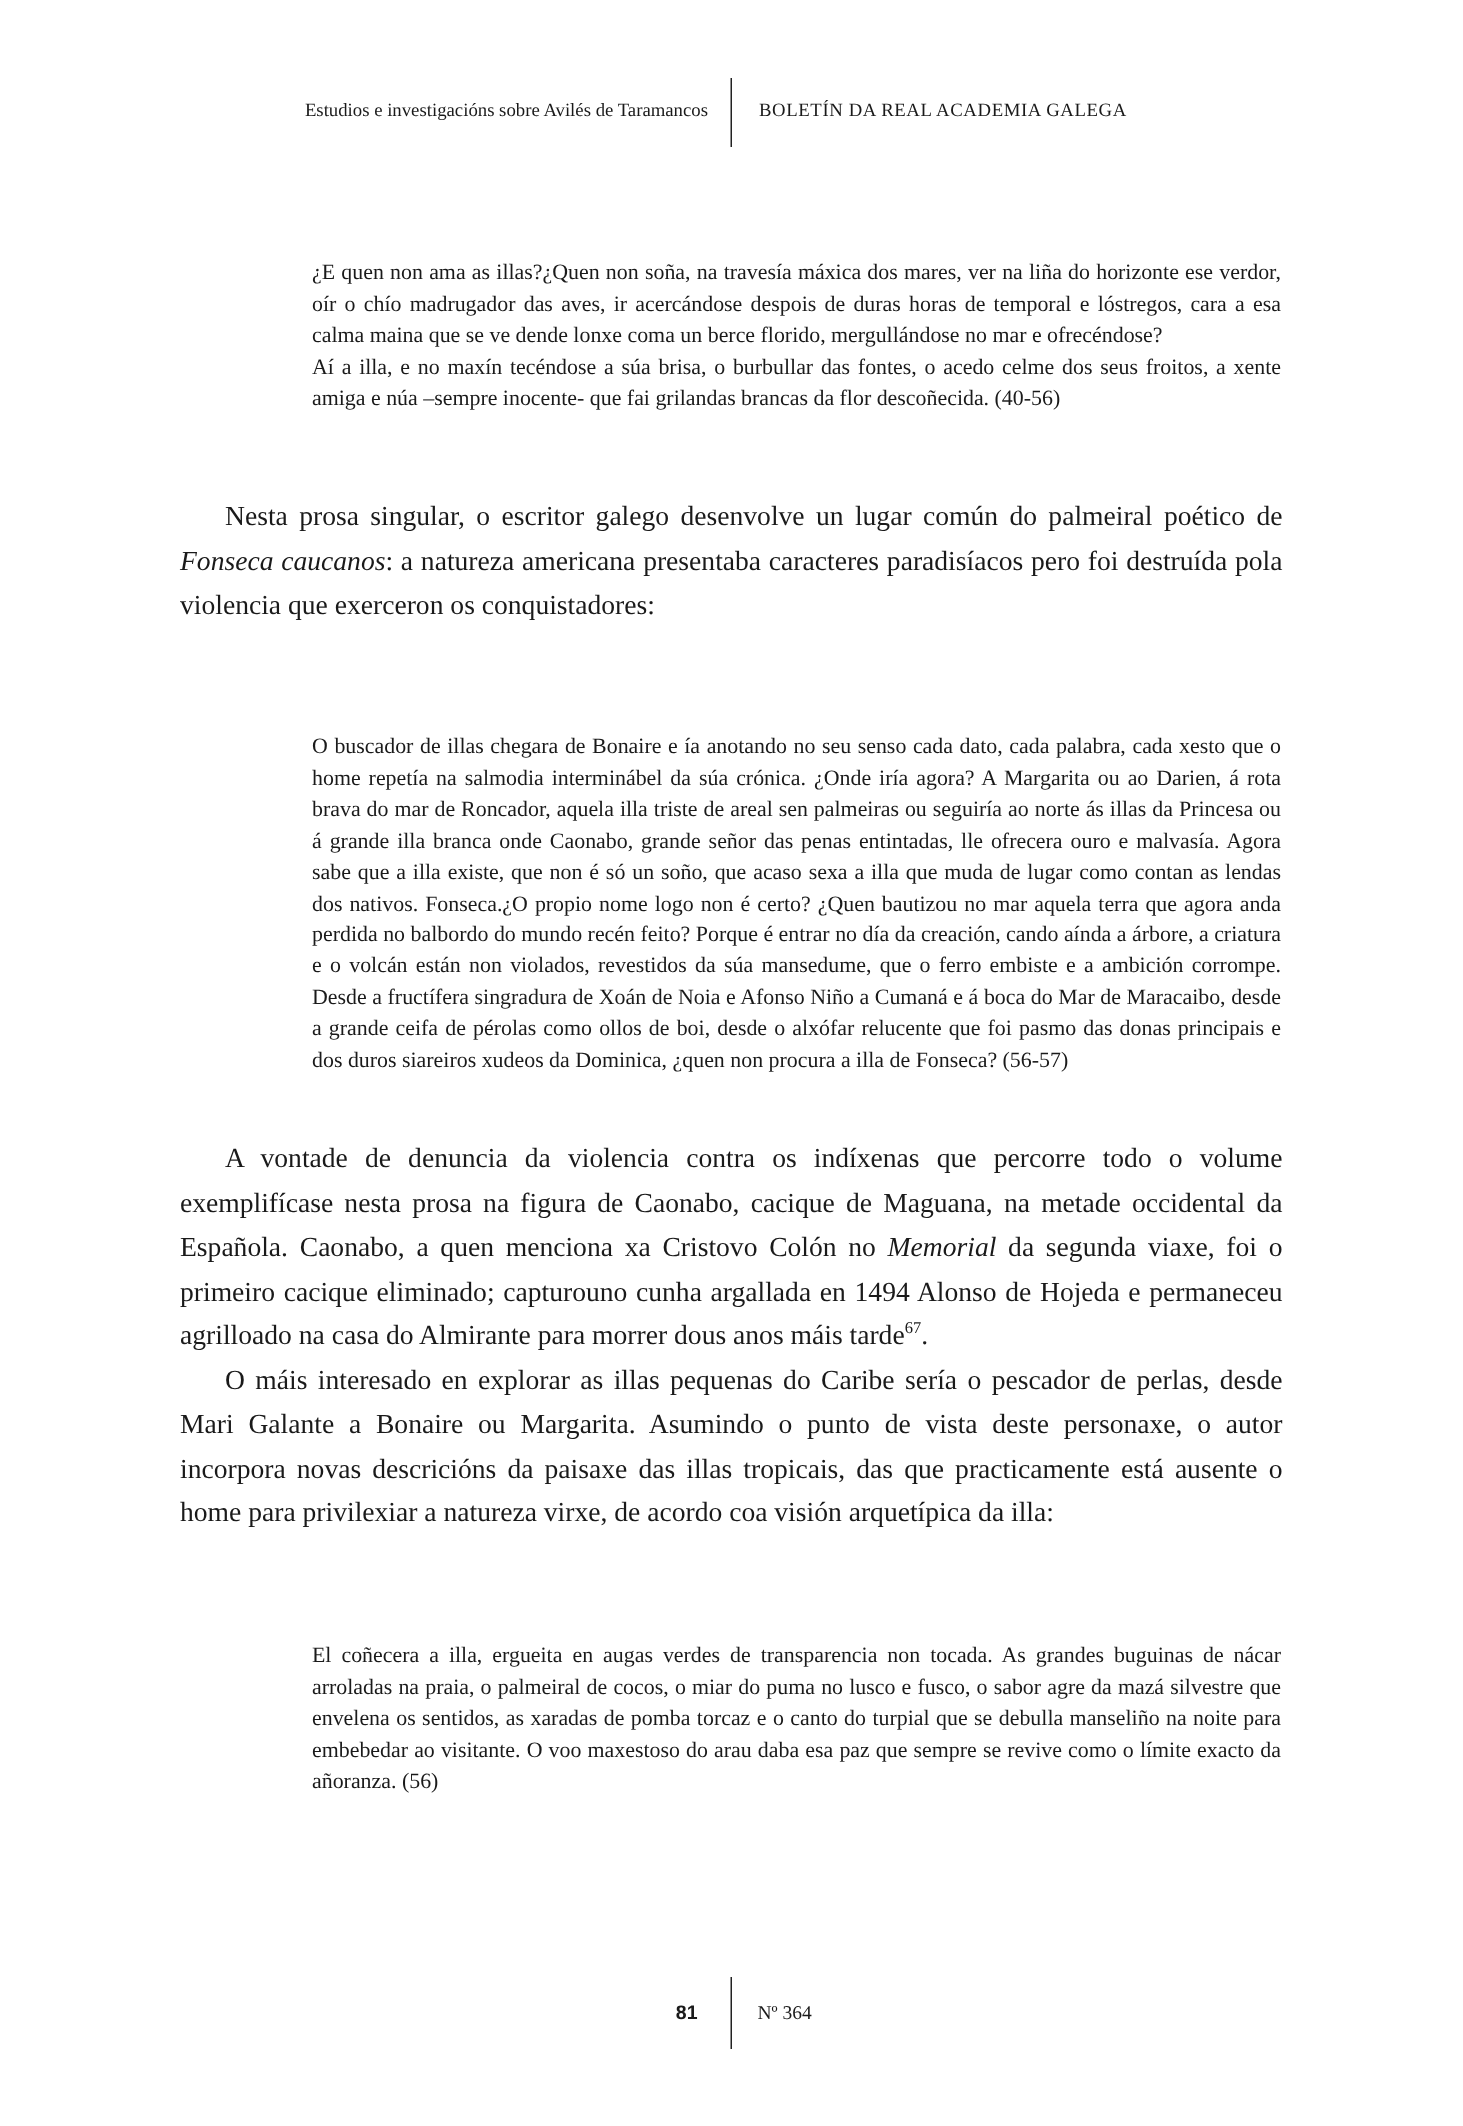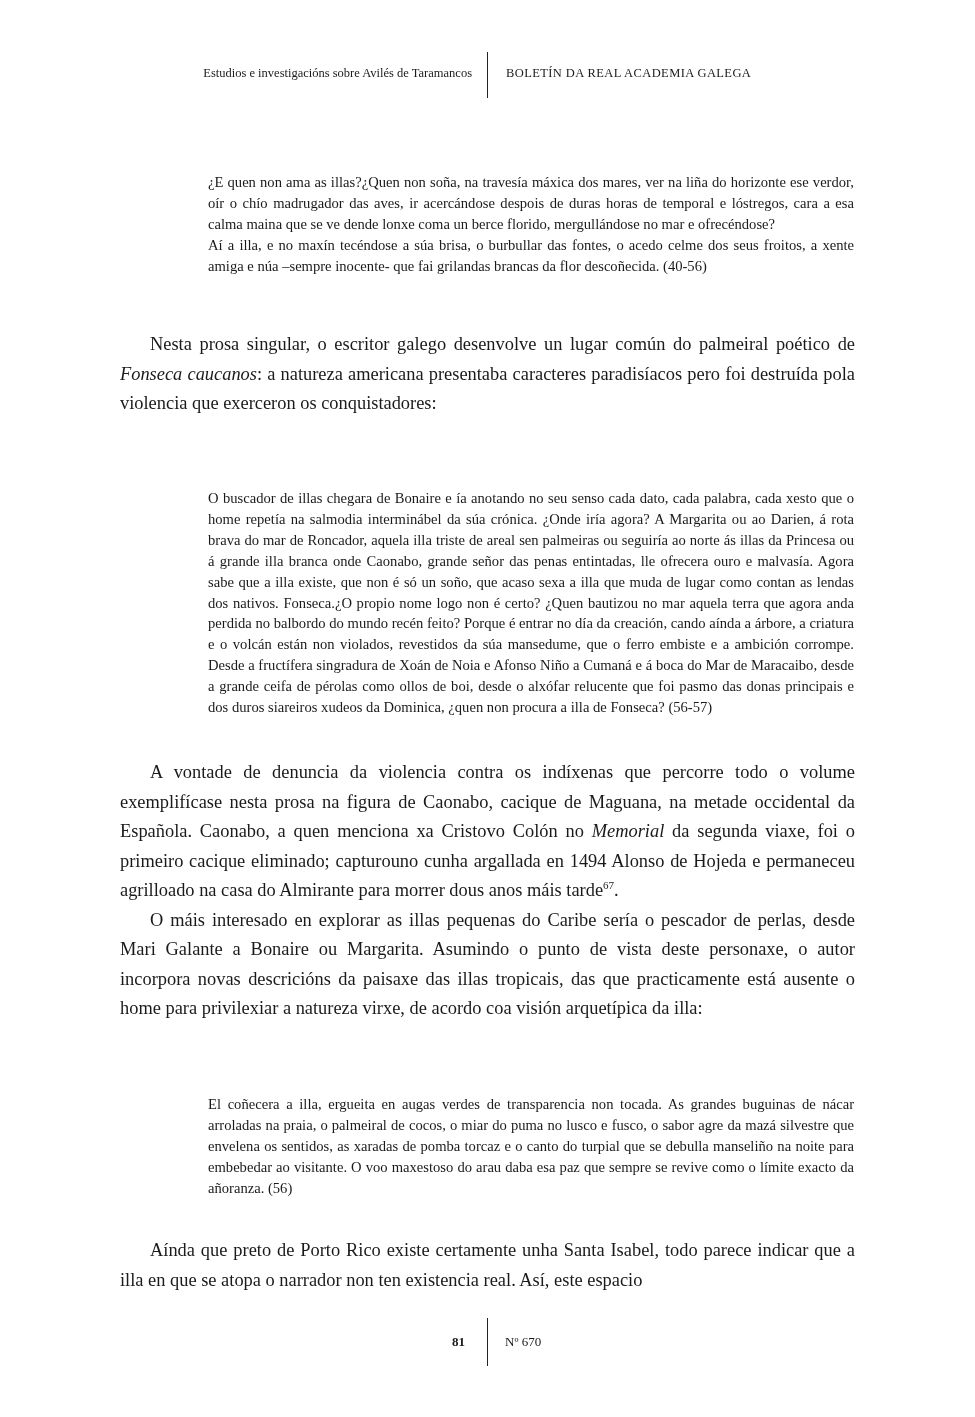--- a/index.html
+++ b/index.html
@@ -12,21 +12,21 @@
   .rh-right { position: absolute; left: 506px; top: 14px; font-family: "Liberation Serif", serif; font-size: 12.5px; letter-spacing: 0.4px; white-space: nowrap; }
 
   .quote { position: absolute; left: 208px; width: 646px; font-family: "Liberation Serif", serif; font-size: 14.6px; line-height: 20.9px; text-align: justify; }
   .quote p { margin: 0; }
 
   .body { position: absolute; left: 120px; width: 735px; font-family: "Liberation Serif", serif; font-size: 18.4px; line-height: 29.5px; text-align: justify; }
   .body p { margin: 0; text-indent: 30px; }
   .body sup { font-size: 11px; vertical-align: super; line-height: 0; }
 
   .footer { position: absolute; top: 1318px; left: 0; width: 975px; height: 48px; }
-  .ft-page { position: absolute; right: 510px; top: 16px; font-family: Liberation Serif, serif; font-size: 13px; font-weight: bold; }
+  .ft-page { position: absolute; right: 510px; top: 16px; font-family: Liberation Sans, sans-serif; font-size: 13px; font-weight: bold; }
   .ft-rule { position: absolute; left: 487px; top: 0; width: 1px; height: 48px; background: #222; }
   .ft-issue { position: absolute; left: 505px; top: 16px; font-family: "Liberation Serif", serif; font-size: 13px; }
 </style>
 </head>
 <body>
 
 <div class="page">
 
   <div class="running-head">
     <span class="rh-left">Estudios e investigacións sobre Avilés de Taramancos</span>
@@ -49,23 +49,20 @@
 
   <div class="body" style="top:758px;">
     <p><span>A vontade de denuncia da violencia contra os indíxenas que percorre todo o volume exemplifícase nesta prosa na figura de Caonabo, cacique de Maguana, na metade occidental da Española. Caonabo, a quen menciona xa Cristovo Colón no </span><em>Memorial</em><span> da segunda viaxe, foi o primeiro cacique eliminado; capturouno cunha argallada en 1494 Alonso de Hojeda e permaneceu agrilloado na casa do Almirante para morrer dous anos máis tarde</span><sup>67</sup><span>.</span></p>
     <p>O máis interesado en explorar as illas pequenas do Caribe sería o pescador de perlas, desde Mari Galante a Bonaire ou Margarita. Asumindo o punto de vista deste personaxe, o autor incorpora novas descricións da paisaxe das illas tropicais, das que practicamente está ausente o home para privilexiar a natureza virxe, de acordo coa visión arquetípica da illa:</p>
   </div>
 
   <div class="quote" style="top:1094px;">
     <p>El coñecera a illa, ergueita en augas verdes de transparencia non tocada. As grandes buguinas de nácar arroladas na praia, o palmeiral de cocos, o miar do puma no lusco e fusco, o sabor agre da mazá silvestre que envelena os sentidos, as xaradas de pomba torcaz e o canto do turpial que se debulla manseliño na noite para embebedar ao visitante. O voo maxestoso do arau daba esa paz que sempre se revive como o límite exacto da añoranza. (56)</p>
   </div>
 
-  <div class="body" style="top:1236px;">
-    <p>Aínda que preto de Porto Rico existe certamente unha Santa Isabel, todo parece indicar que a illa en que se atopa o narrador non ten existencia real. Así, este espacio</p>
-  </div>
 
   <div class="footer">
     <span class="ft-page">81</span>
     <div class="ft-rule"></div>
-    <span class="ft-issue">Nº 670</span>
+    <span class="ft-issue">Nº 364</span>
   </div>
 
 </div>
 
 </body></html>

